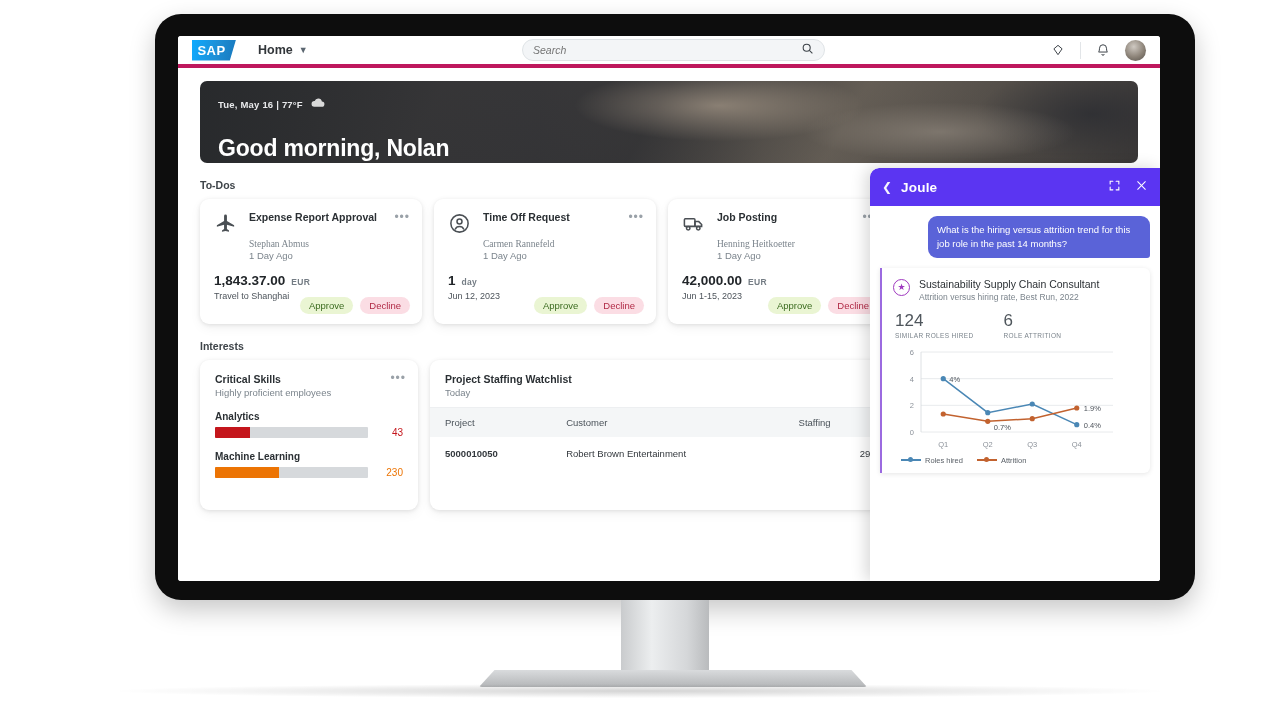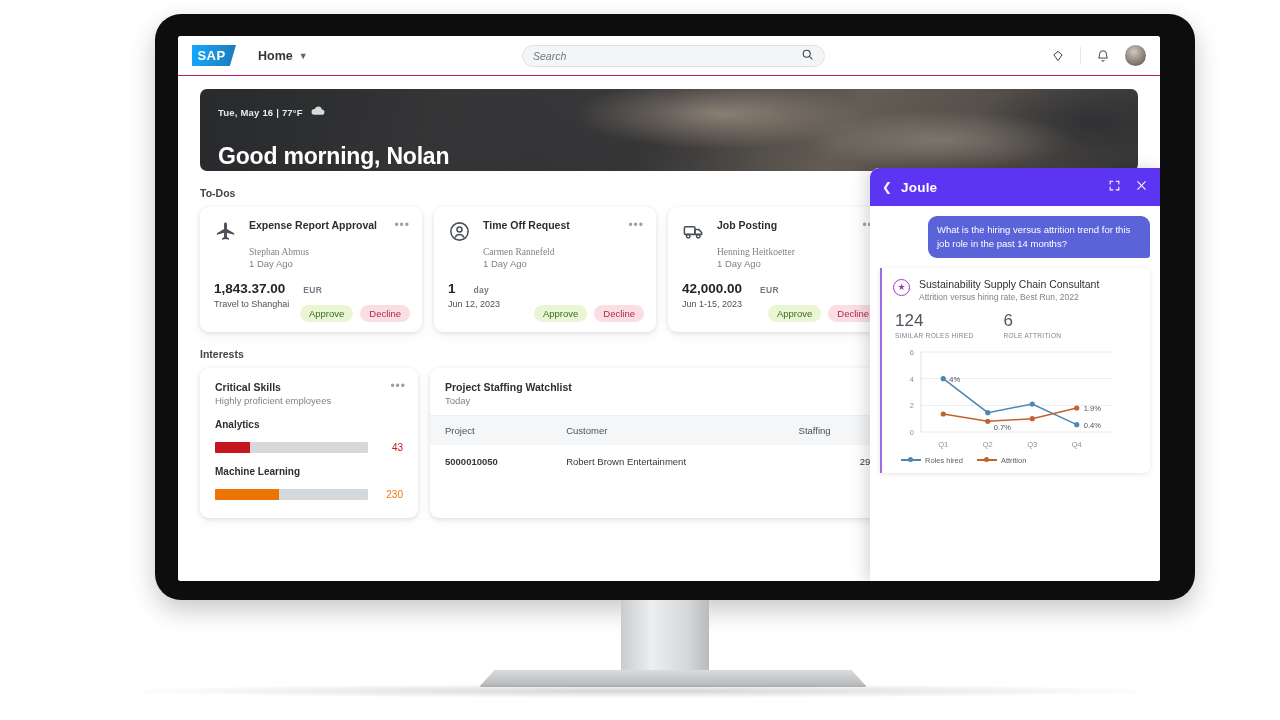--- a/index.html
+++ b/index.html
@@ -43,24 +43,24 @@
   }
   #desk-shadow {
     position: absolute;
     left: 120px; top: 684px;
     width: 1040px; height: 14px;
     background: radial-gradient(ellipse at center, rgba(0,0,0,0.17) 0%, rgba(0,0,0,0) 72%);
   }
 
   
   .shellbar {
-    height: 40px; background: #fff;
+    height: 32px; background: #fff;
     display: flex; align-items: center;
     padding: 0 14px;
-    border-bottom: 1px solid #be185d;
+    border-bottom: 4px solid #be185d;
     position: relative;
   }
   .sap-logo {
     width: 44px; height: 21px;
     background: linear-gradient(100deg,#0faaff 0%, #1d8fd6 55%, #1878bd 100%);
     clip-path: polygon(0 0, 100% 0, 86% 100%, 0 100%);
     color: #fff; font-weight: bold; font-size: 13px;
     letter-spacing: .4px;
     display: flex; align-items: center; justify-content: center;
     padding-right: 5px;
@@ -135,41 +135,41 @@
     background:#fff; border-radius:9px; width:222px; height:125px;
     box-shadow: 0 1px 4px rgba(0,0,0,.10), 0 4px 12px rgba(0,0,0,.05);
     padding: 12px 14px 10px 14px; position: relative; flex: none;
   }
   .card-head { display:flex; gap:11px; }
   .card-ico { width:24px; color:#4a4f54; flex:none; padding-top:1px; }
   .card-ttl { font-size:10.5px; font-weight:bold; color:#2b3034; }
   .card-sub { font-size:9.5px; color:#7b848c; margin-top:16px;font-family:Liberation Serif, serif; }
   .card-sub2 { font-size:9.5px; color:#7b848c; margin-top:1px; }
   .kebab { position:absolute; right:12px; top:11px; color:#9aa1a8; font-size:12px; letter-spacing:1px; cursor:pointer; }
-  .amt-row { margin-top:12px; display:flex; align-items:baseline; gap:18px; }
+  .amt-row { margin-top:12px; display:flex; align-items:baseline; gap:6px; }
   .amt { font-size:13.5px; font-weight:bold; color:#22262a; }
   .cur { font-size:8.5px; color:#747c84; font-weight:bold; letter-spacing:.3px; }
   .amt-desc { font-size:9px; color:#4d545b; margin-top:3px; }
   .btn-row { position:absolute; right:12px; bottom:10px; display:flex; gap:7px; }
   .pill { font-size:9.5px; padding:3px 9px; border-radius:10px; cursor:pointer; }
   .pill.approve { background:#eaf5d3; color:#3b6b1f; }
   .pill.decline { background:#fbdde4; color:#b02945; }
 
   
   .interests-row { display:flex; gap:12px; padding:0 22px; align-items:flex-start; }
   .skills-card {
     background:#fff; border-radius:9px; width:218px; min-height:150px;
     box-shadow: 0 1px 4px rgba(0,0,0,.10), 0 4px 12px rgba(0,0,0,.05);
     padding: 13px 15px; position:relative; flex:none;
   }
   .sc-ttl { font-size:10.5px; font-weight:bold; color:#2b3034; }
   .sc-sub { font-size:9.5px; color:#7b848c; margin-top:2px; }
   .skill { margin-top:13px; }
   .skill-name { font-size:10px; font-weight:bold; color:#2b3034; }
-  .skill-bar-row { display:flex; align-items:center; gap:9px; margin-top:12px; }
+  .skill-bar-row { display:flex; align-items:center; gap:9px; margin-top:5px; }
   .track { height:11px; background:#d6d9dc; border-radius:1px; flex:1; position:relative; overflow:hidden; }
   .fill { height:100%; }
   .skill-val { font-size:10px; width:26px; text-align:right; }
 
   .watch-card {
     background:#fff; border-radius:9px; flex:1; min-height:150px;
     box-shadow: 0 1px 4px rgba(0,0,0,.10), 0 4px 12px rgba(0,0,0,.05);
     padding: 13px 0 0 0; overflow:hidden;
   }
   .wc-ttl { font-size:10.5px; font-weight:bold; color:#2b3034; padding:0 15px; }

